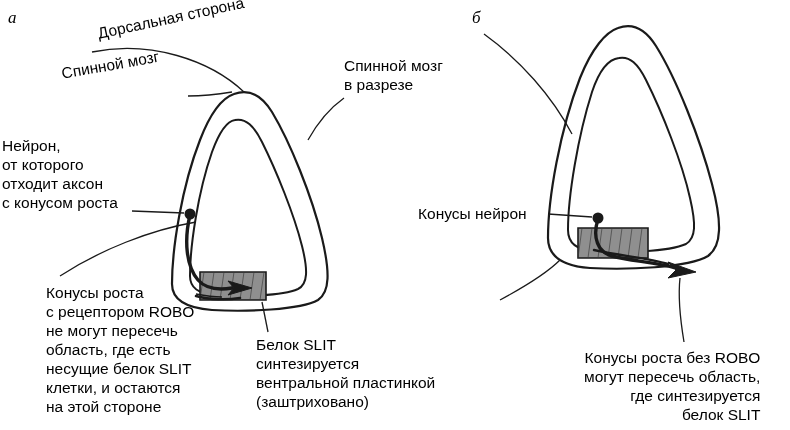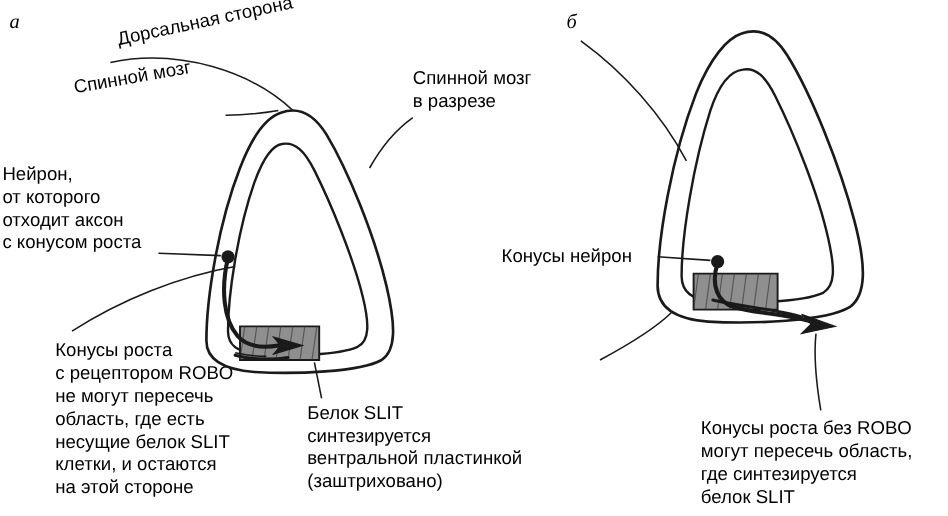--- a/index.html
+++ b/index.html
@@ -67,21 +67,21 @@
 клетки, и остаются
 на этой стороне</div>
 
   <div class="lbl" style="left:256px; top:335px;">Белок SLIT
 синтезируется
 вентральной пластинкой
 (заштриховано)</div>
 
   <div class="lbl" style="left:418px; top:204px;">Конусы нейрон</div>
 
-  <div class="lbl" style="left:584px; top:348px;">Конусы роста без ROBO
+  <div class="lbl" style="left:584px; top:348px;text-align:right;">Конусы роста без ROBO
 могут пересечь область,
 где синтезируется
 белок SLIT</div>
 
   <svg class="overlay" viewBox="0 0 790 430">
 
     <path d="M234 94
              C 250 88, 262 96, 272 112
              C 290 142, 312 196, 322 238
              C 330 272, 330 292, 318 300

